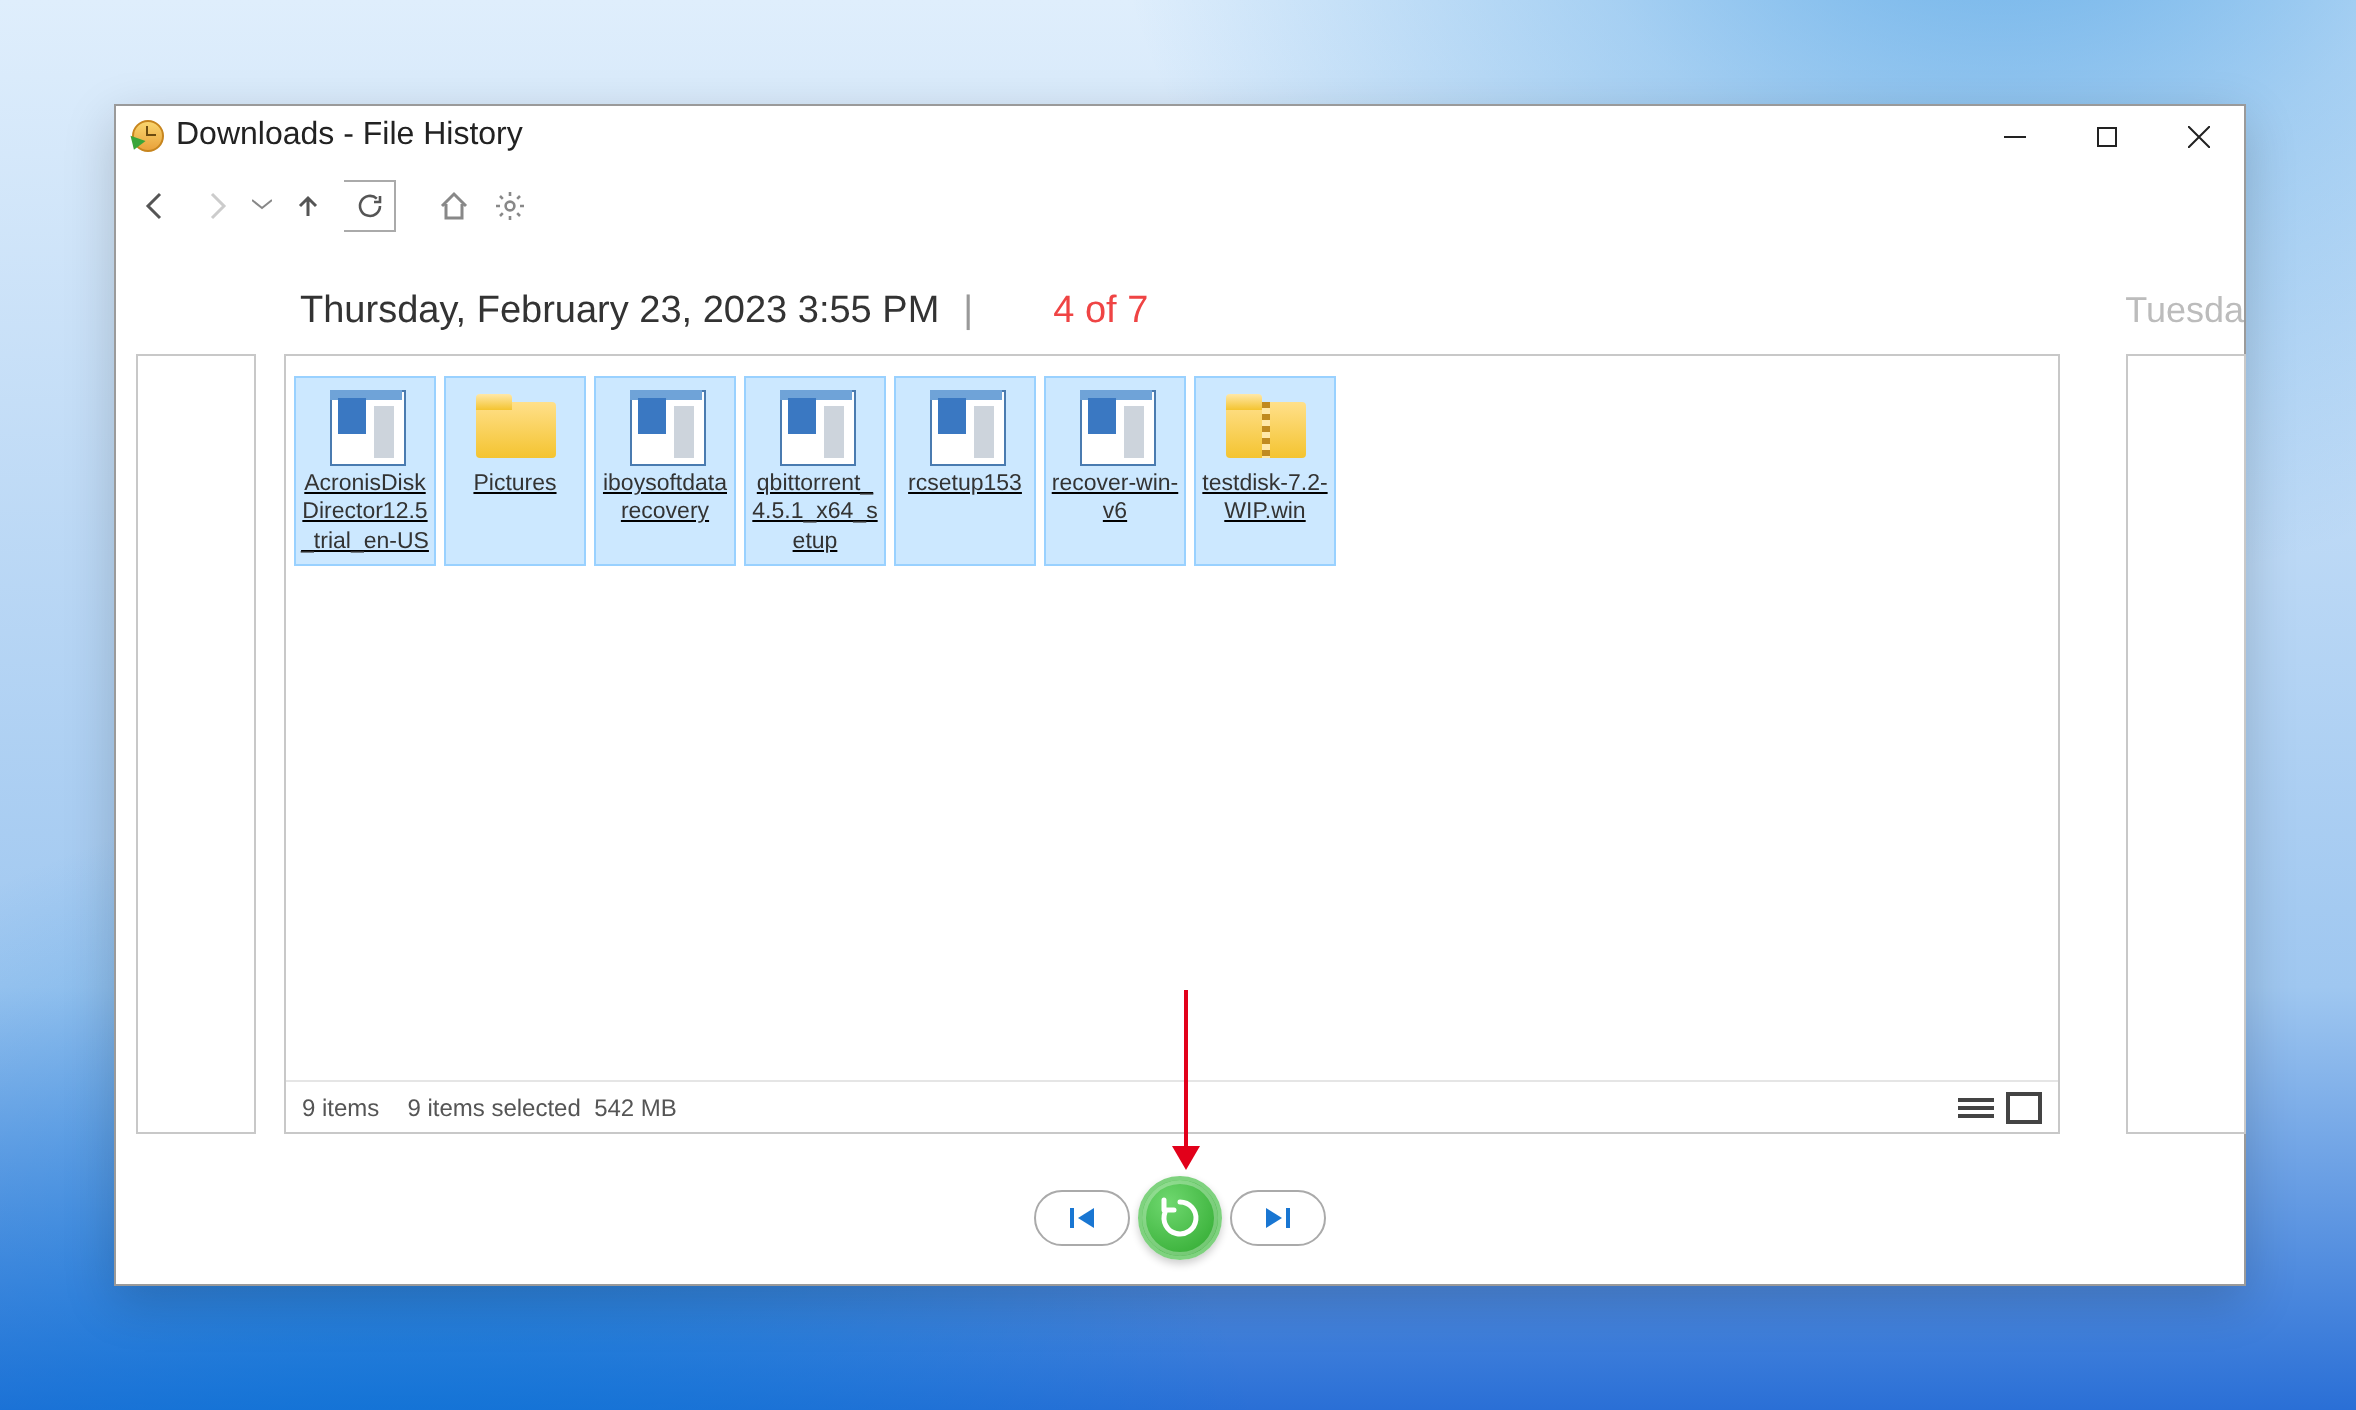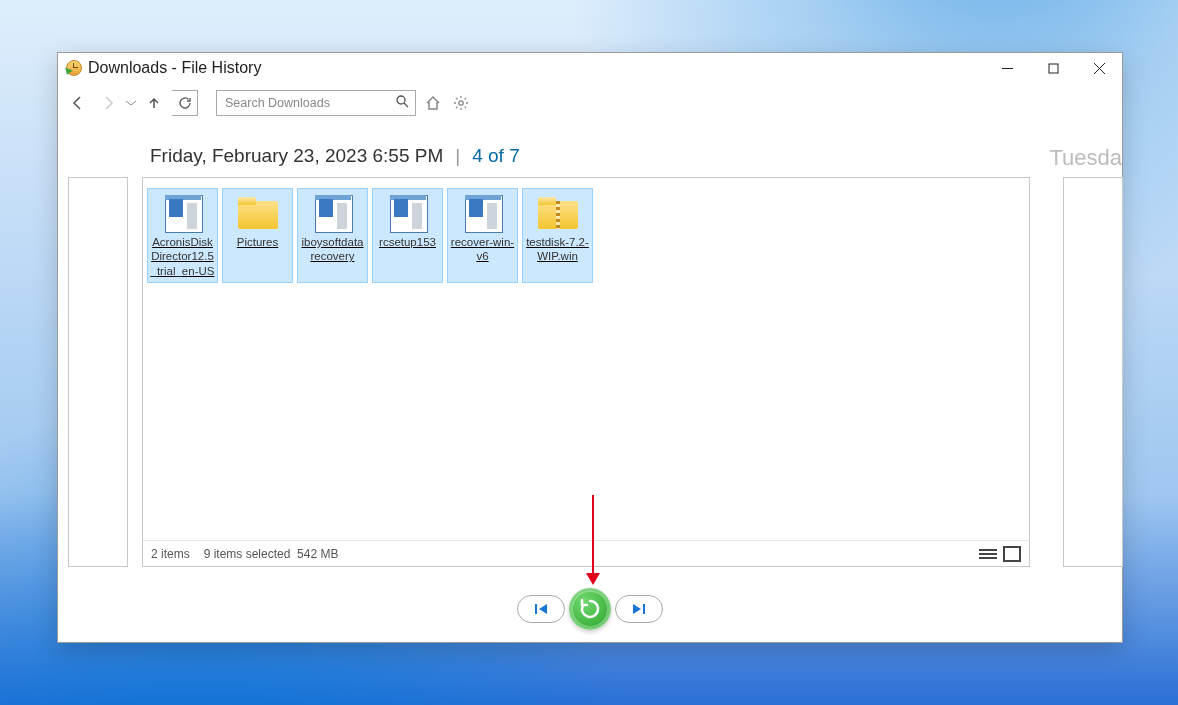--- a/index.html
+++ b/index.html
@@ -33,22 +33,22 @@
   .refresh { width:26px; height:26px; border:1px solid #aaa; border-left:none; display:flex; align-items:center; justify-content:center; color:#555; cursor:pointer; }
   .searchbox { width:200px; height:26px; border:1px solid #aaa; display:flex; align-items:center; padding:0 6px; }
   .searchbox input { flex:1; border:none; outline:none; font-size:12.5px; color:#666; height:24px; }
   .searchbox input::placeholder { color:#888; }
   .searchico { color:#555; font-size:13px; margin-left:4px; }
   .toolico { width:22px; height:22px; display:flex; align-items:center; justify-content:center; color:#777; cursor:pointer; }
   
   .datestrip { padding:22px 10px 10px 92px; display:flex; align-items:baseline; position:relative; }
   .dstext { font-size:19px; color:#333; }
   .dssep { margin:0 12px; color:#999; font-size:19px; }
-  .dscount { font-size:19px; color:#0369a1; }
-  .dsnext { position:absolute; right:0; top:22px; font-size:22px; color:#bcbcbc; }
+  .dscount { font-size:19px; color:#ef4444;margin-left:28px; }
+  .dsnext { position:absolute; right:0; top:22px; font-size:18px; color:#bcbcbc; }
   
   .panes { display:flex; gap:14px; padding:0 0 0 10px; position:relative; }
   .sidepane { width:60px; height:390px; border:1px solid var(--border); background:#fff; }
   .sidepane.right { position:absolute; right:-1px; width:60px; }
   .mainpane { width:888px; height:390px; border:1px solid var(--border); background:#fff; display:flex; flex-direction:column; }
   .filegrid { flex:1; padding:10px 4px; display:flex; flex-wrap:wrap; align-content:flex-start; gap:4px; }
   .fileitem { width:71px; padding:4px 2px; border:1px solid transparent; display:flex; flex-direction:column; align-items:center; text-align:center; cursor:pointer;text-decoration:underline; }
   .fileitem.sel { background:var(--sel); border-color:#99d1ff; }
   .fname { font-size:11.5px; color:#333; line-height:1.25; word-break:break-all; margin-top:2px; }
   .ficon { width:48px; height:40px; position:relative; }
@@ -130,44 +130,35 @@
       <svg width="16" height="16" viewBox="0 0 16 16">
           <path d="M8 13V4M4 8l4-4 4 4" fill="none" stroke="#555" stroke-width="1.5"></path>
         </svg>
     </div>
     <div class="refresh">
       <svg width="14" height="14" viewBox="0 0 14 14">
           <path d="M12 7a5 5 0 1 1-1.6-3.7M12 2v3h-3" fill="none" stroke="#555" stroke-width="1.3"></path>
         </svg>
     </div>
     <div style="width:6px"></div>
-    <div class="searchbox">
-      <input type="text" placeholder="Search Downloads" style="">
-      <span class="searchico">
-        <svg width="13" height="13" viewBox="0 0 13 13">
-            <circle cx="5" cy="5" r="4" fill="none" stroke="#555" stroke-width="1.3"></circle>
-            <path d="M8 8l4 4" stroke="#555" stroke-width="1.3"></path>
-          </svg>
-      </span>
-    </div>
     <div class="toolico">
       <svg width="16" height="16" viewBox="0 0 16 16">
           <path d="M2 8l6-6 6 6M4 7v7h8V7" fill="none" stroke="#888" stroke-width="1.5"></path>
         </svg>
     </div>
     <div class="toolico">
       <svg width="16" height="16" viewBox="0 0 16 16">
           <circle cx="8" cy="8" r="2.2" fill="none" stroke="#888" stroke-width="1.3"></circle>
           <path d="M8 1v2M8 13v2M1 8h2M13 8h2M3 3l1.4 1.4M11.6 11.6L13 13M13 3l-1.4 1.4M4.4 11.6L3 13" stroke="#888" stroke-width="1.3"></path>
         </svg>
     </div>
   </div>
 
   <div class="datestrip">
-    <span class="dstext">Friday, February 23, 2023 6:55 PM</span>
+    <span class="dstext">Thursday, February 23, 2023 3:55 PM</span>
     <span class="dssep">|</span>
     <span class="dscount">4 of 7</span>
     <span class="dsnext">Tuesda</span>
   </div>
 
   <div class="panes">
     <div class="sidepane"></div>
     <div class="mainpane">
       <div class="filegrid" id="filegrid">
           <div class="fileitem f-app sel">
@@ -183,37 +174,43 @@
           <div class="fileitem f-app sel">
             <div class="ficon">
               <div class="topbar"></div>
             </div>
             <div class="fname">iboysoftdatarecovery</div>
           </div>
           <div class="fileitem f-app sel">
             <div class="ficon">
               <div class="topbar"></div>
             </div>
+            <div class="fname">qbittorrent_4.5.1_x64_setup</div>
+          </div>
+          <div class="fileitem f-app sel">
+            <div class="ficon">
+              <div class="topbar"></div>
+            </div>
             <div class="fname">rcsetup153</div>
           </div>
           <div class="fileitem f-app sel">
             <div class="ficon">
               <div class="topbar"></div>
             </div>
             <div class="fname">recover-win-v6</div>
           </div>
           <div class="fileitem f-zip sel">
             <div class="ficon">
               <div class="tab"></div>
             </div>
             <div class="fname">testdisk-7.2-WIP.win</div>
           </div>
         </div>
       <div class="statusbar">
-        <span>2 items</span>
+        <span>9 items</span>
         <span>
           <span>9 items selected</span>&nbsp;&nbsp;<span>542 MB</span>
         </span>
         <div class="right">
           <div class="viewbtn">
             <div class="bar"></div>
               <div class="bar"></div>
               <div class="bar"></div>
           </div>
           <div class="viewbtn2"></div>

